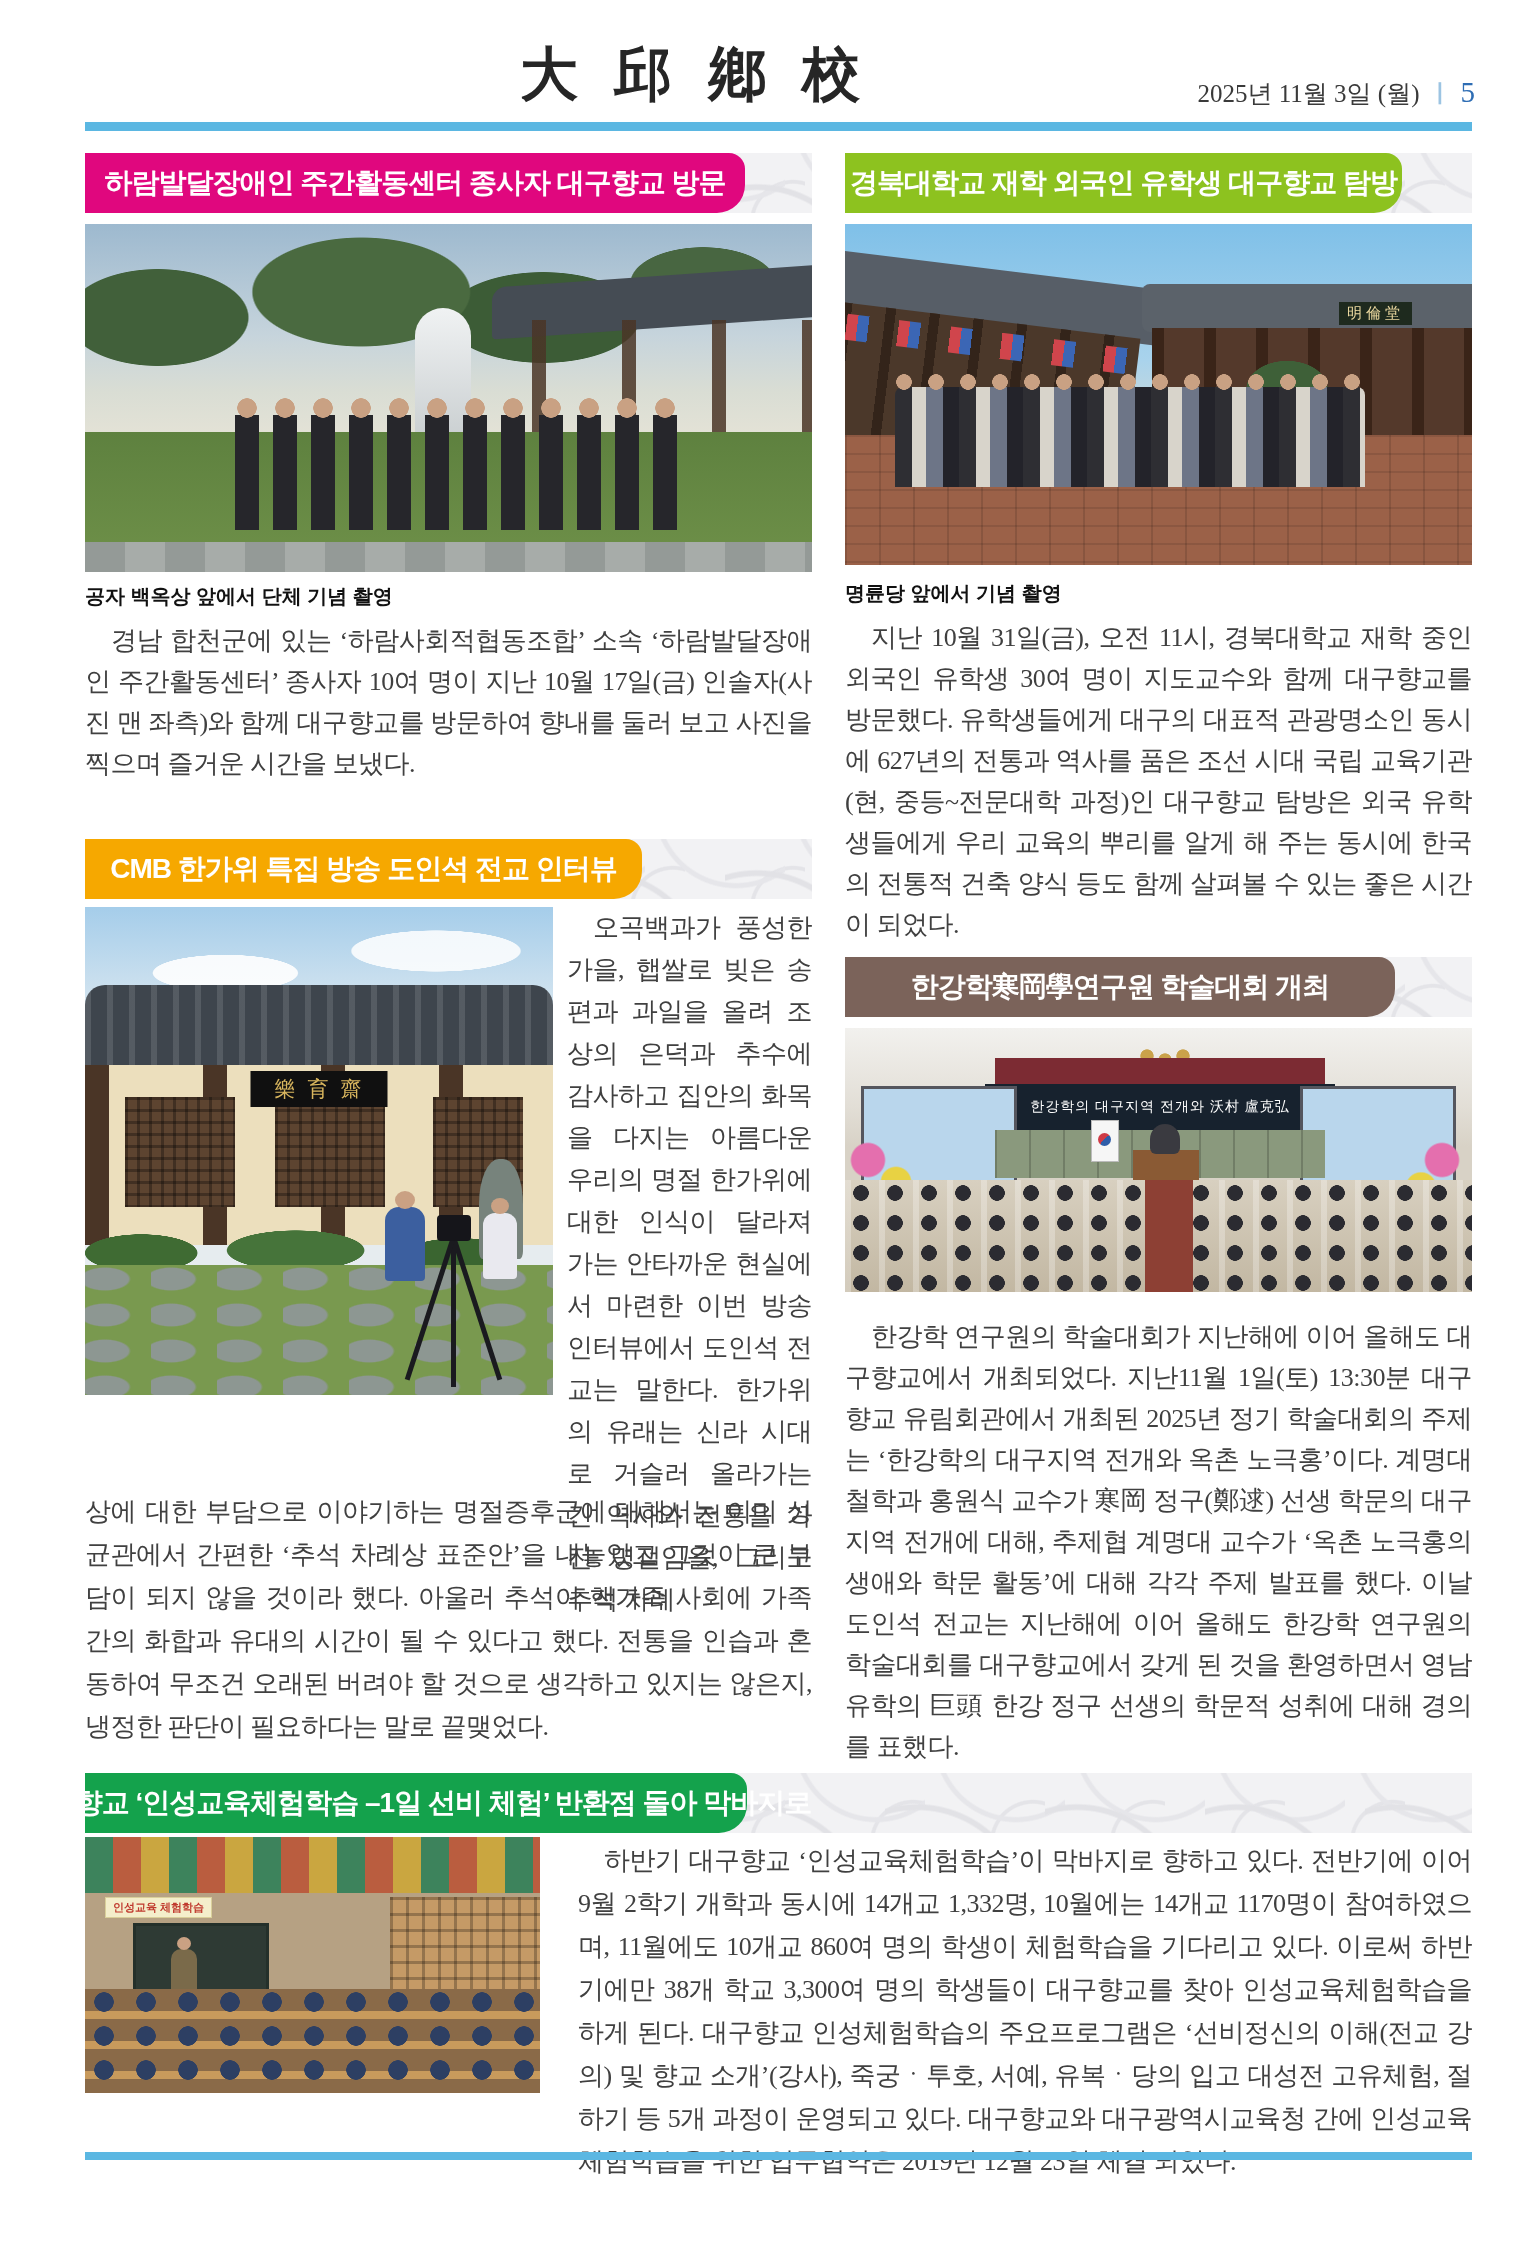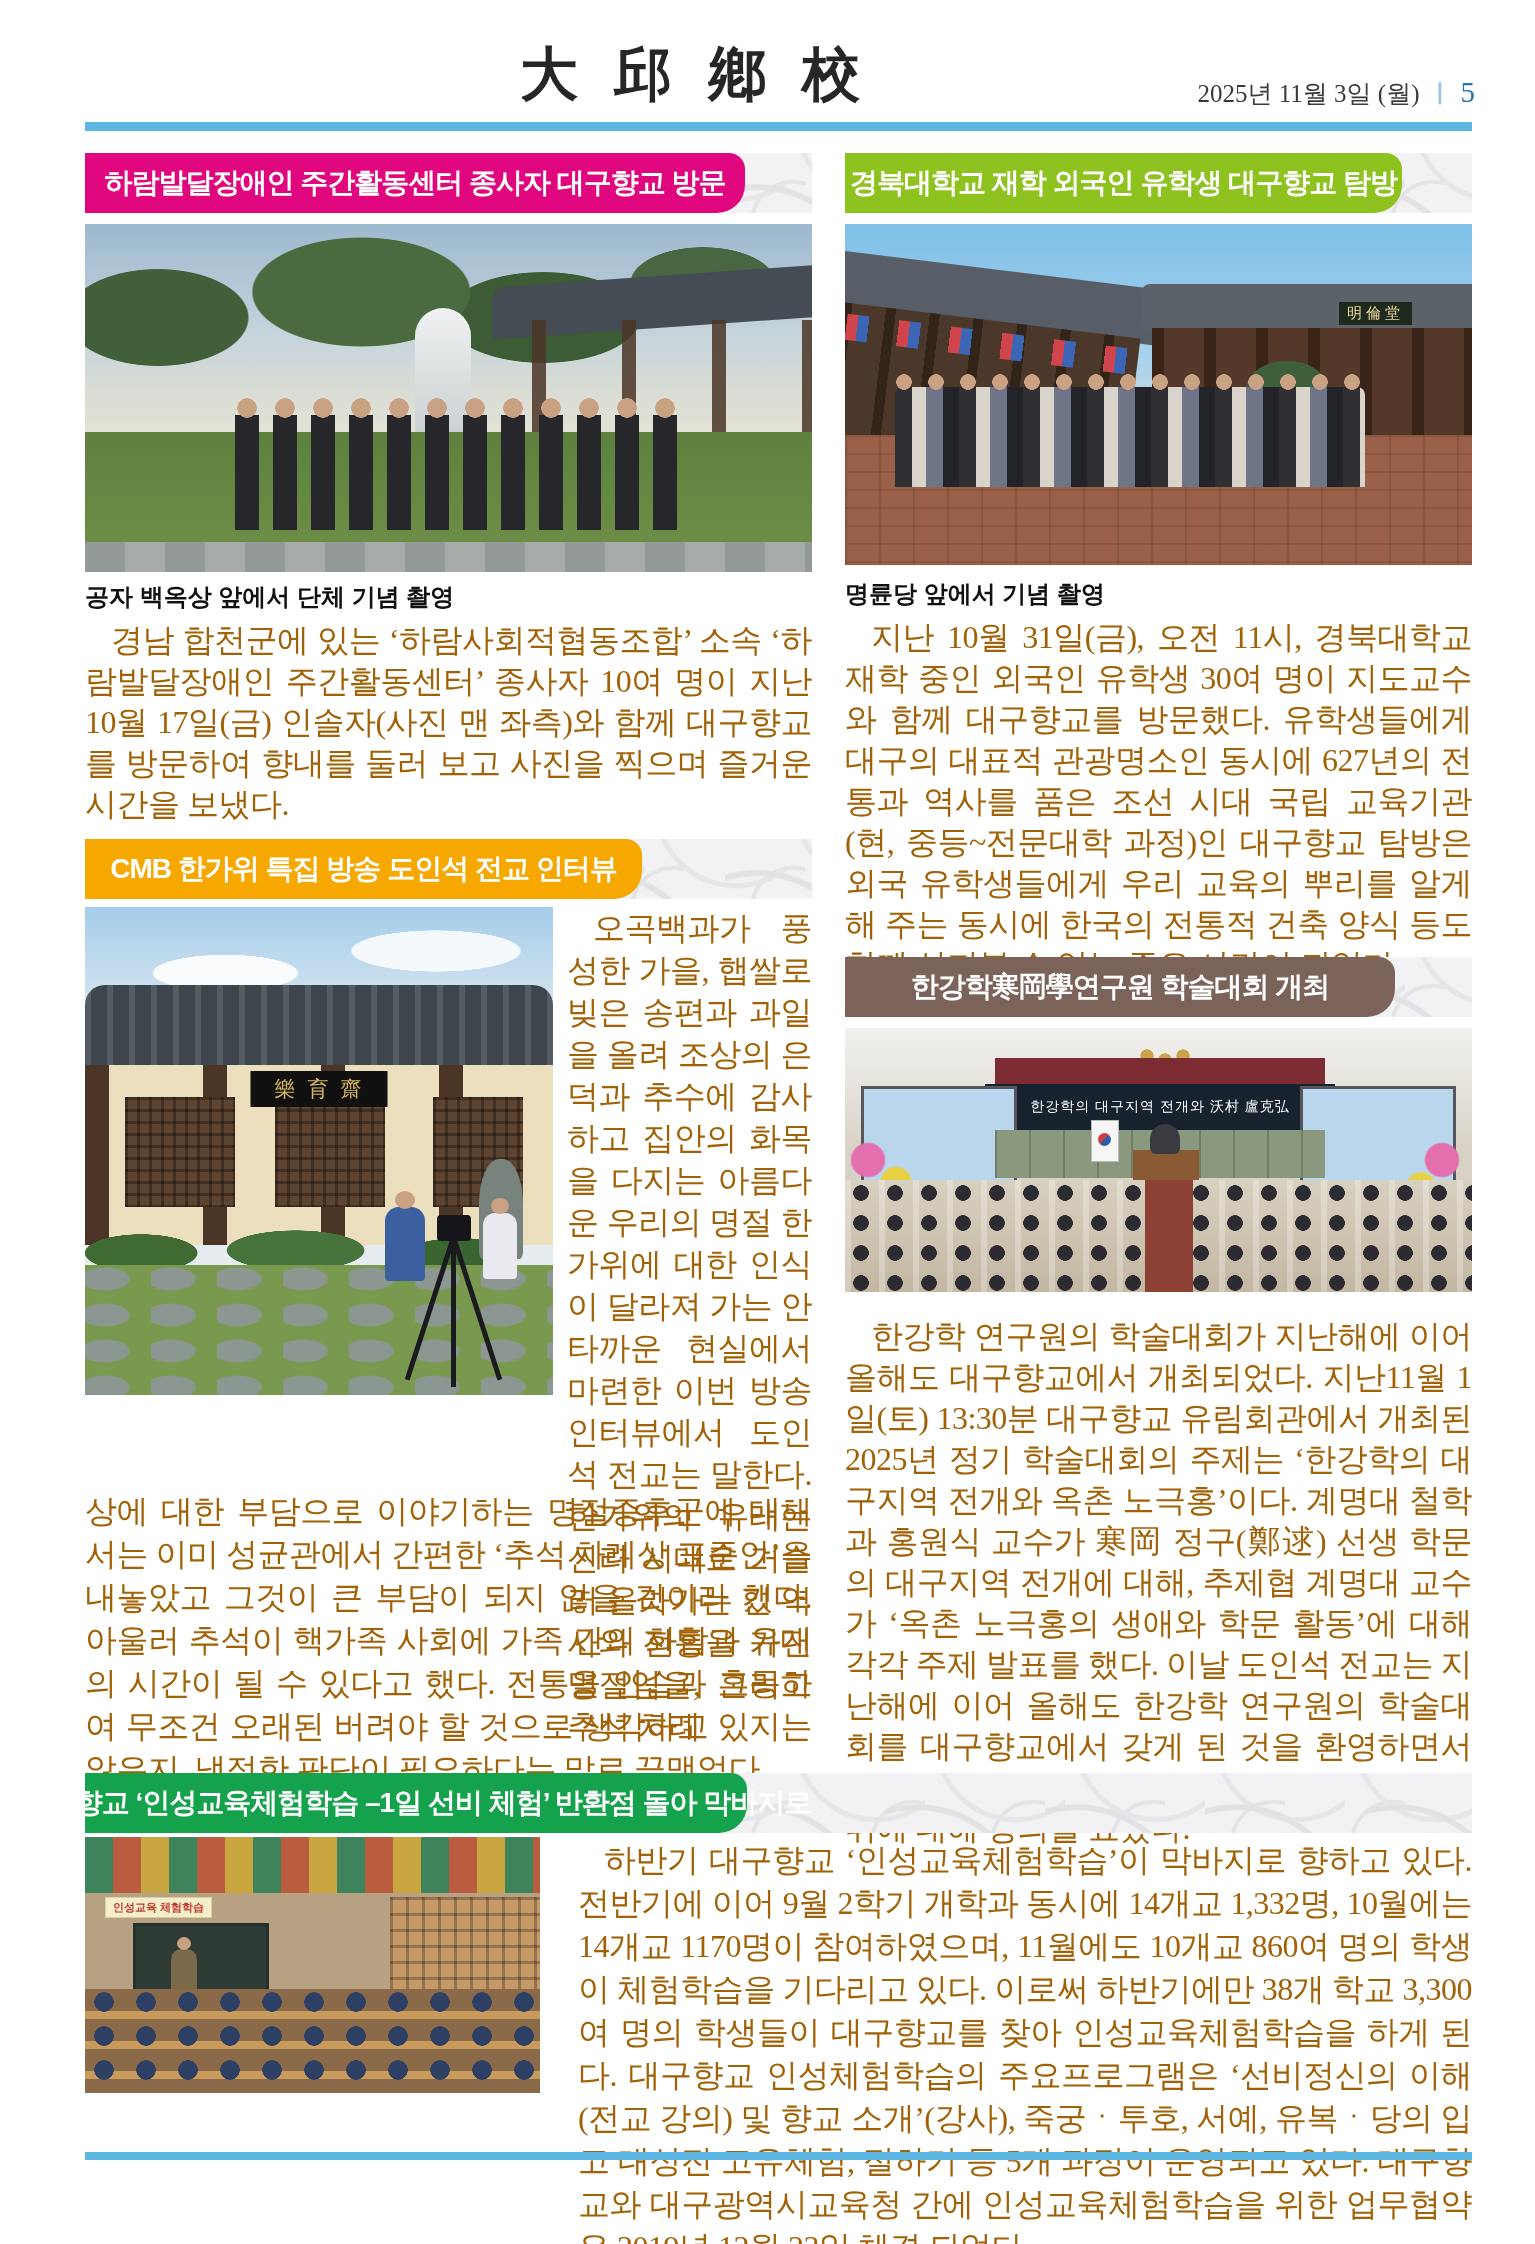--- a/index.html
+++ b/index.html
@@ -30,23 +30,23 @@
   .hbar span{color:#ffffff;font-family:"Liberation Sans","DejaVu Sans",sans-serif;
     font-weight:700;font-size:28px;letter-spacing:-1px;white-space:nowrap;}
   .c-magenta{background:#e0077e;}
   .c-green{background:#8dc21f;}
   .c-orange{background:#f6a800;}
   .c-brown{background:#7b635a;}
   .c-green2{background:#14a24c;}
 
   
   .caption{position:absolute;font-family:"Liberation Sans","DejaVu Sans",sans-serif;
-    font-weight:700;font-size:24px;color:#111;line-height:31px;}
-  .body-txt{position:absolute;font-size:32px;line-height:41px;text-align:justify;
-    word-break:break-all;letter-spacing:-0.5px;color:#a16207;}
+    font-weight:700;font-size:20px;color:#111;line-height:31px;}
+  .body-txt{position:absolute;font-size:26px;line-height:41px;text-align:justify;
+    word-break:break-all;letter-spacing:-0.5px;color:#404040;}
   .indent{text-indent:26px;}
   .side-txt{line-height:42px;}
 
   
   .photo{position:absolute;overflow:hidden;background:#cfd8de;}
 
   
   .p1-sky{position:absolute;inset:0;background:linear-gradient(180deg,#9db9cf 0%,#c6d4dc 32%,#d9ddd4 48%,#e3e2d6 60%);}
   .p1-trees{position:absolute;left:0;top:0;right:0;height:170px;
     background-image:

